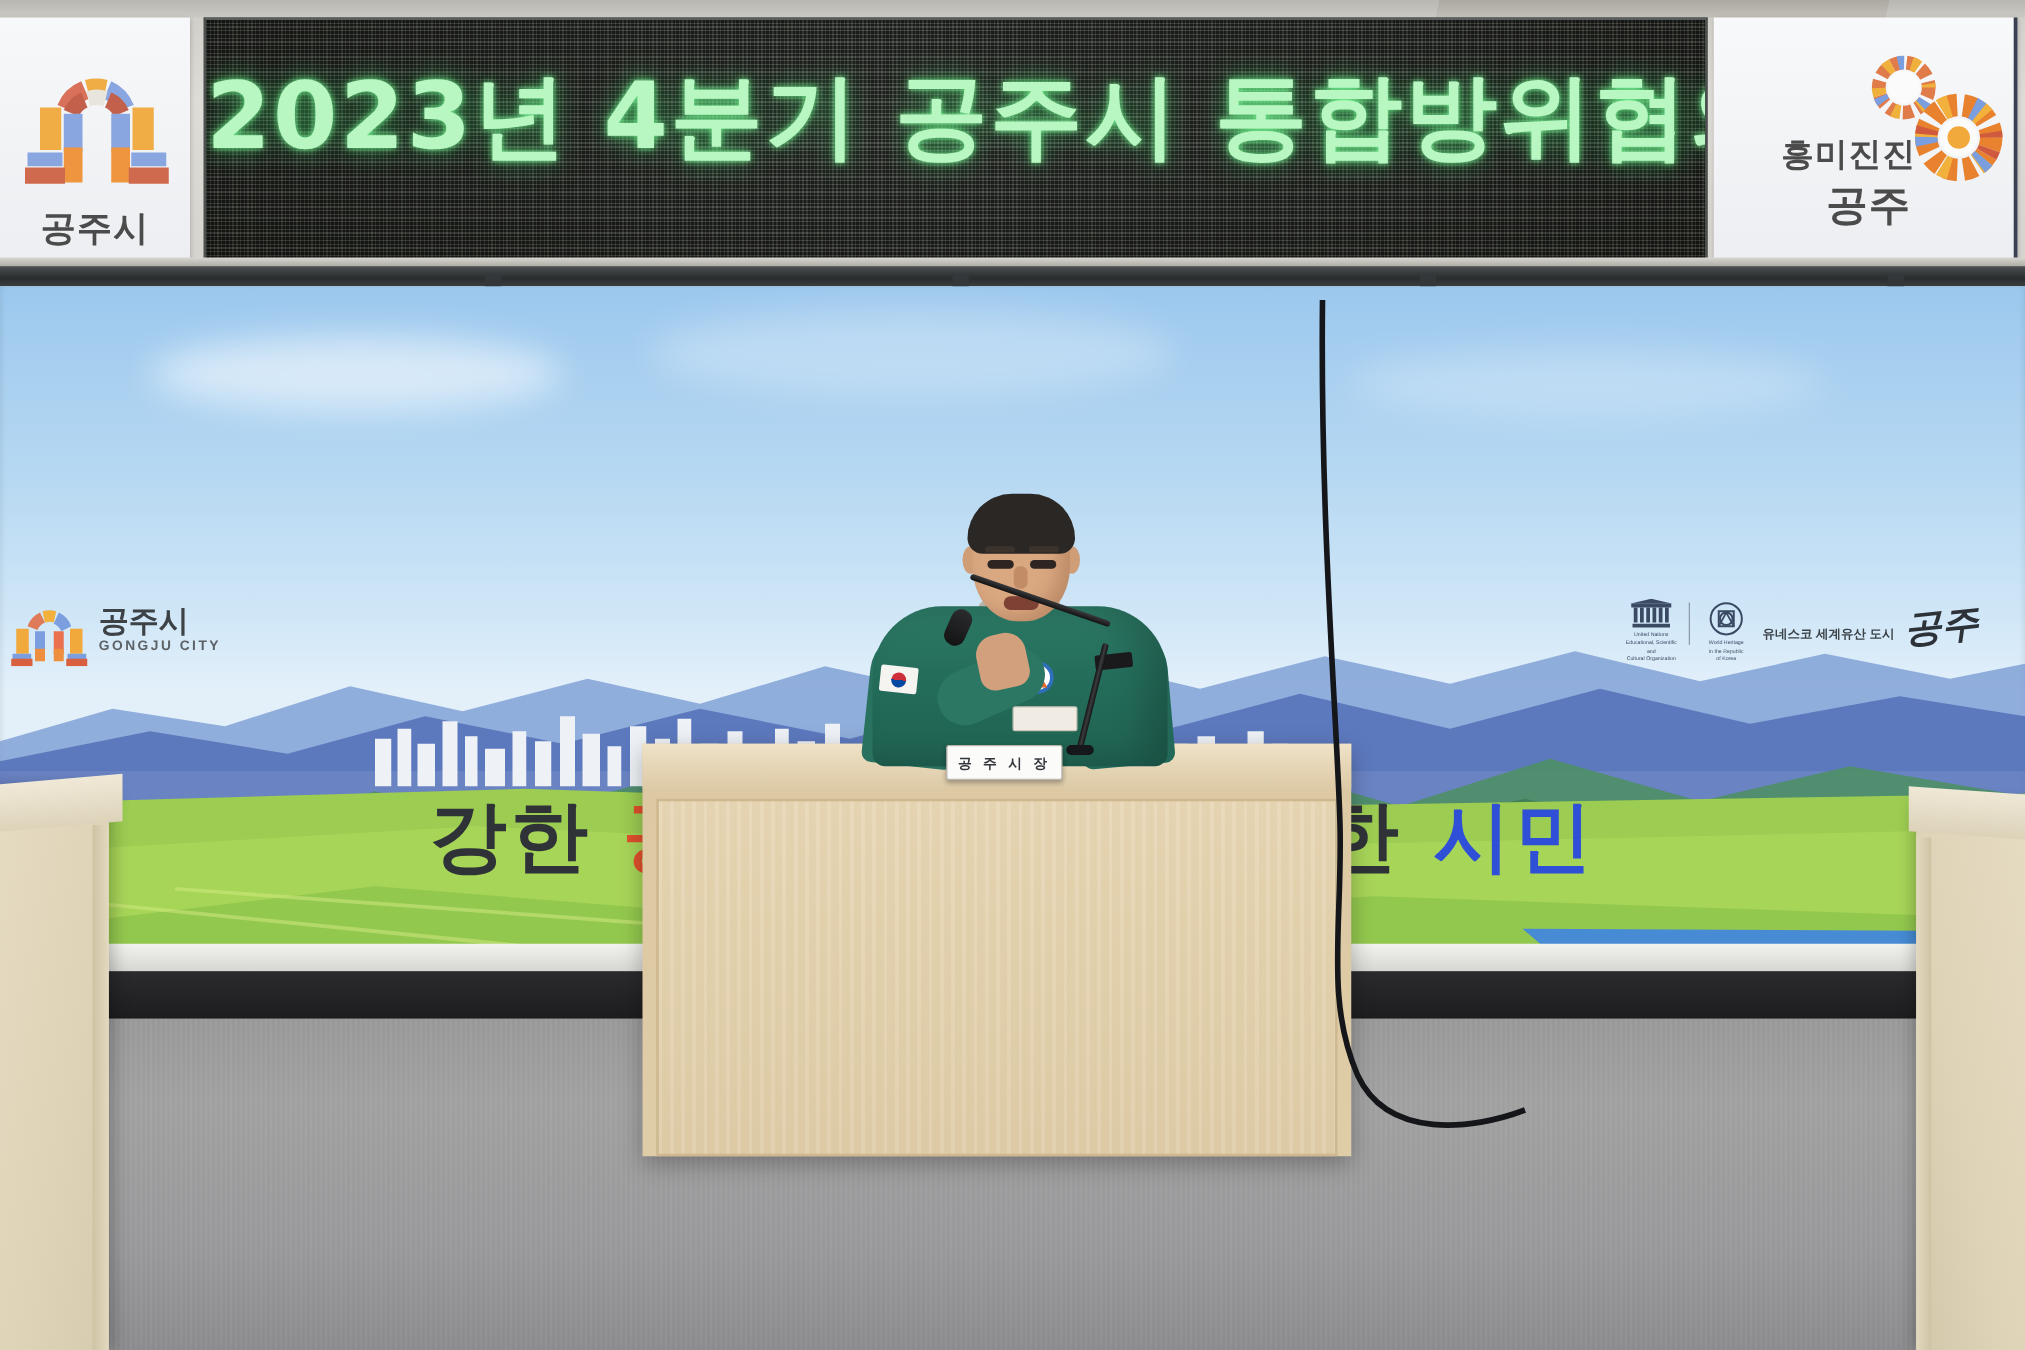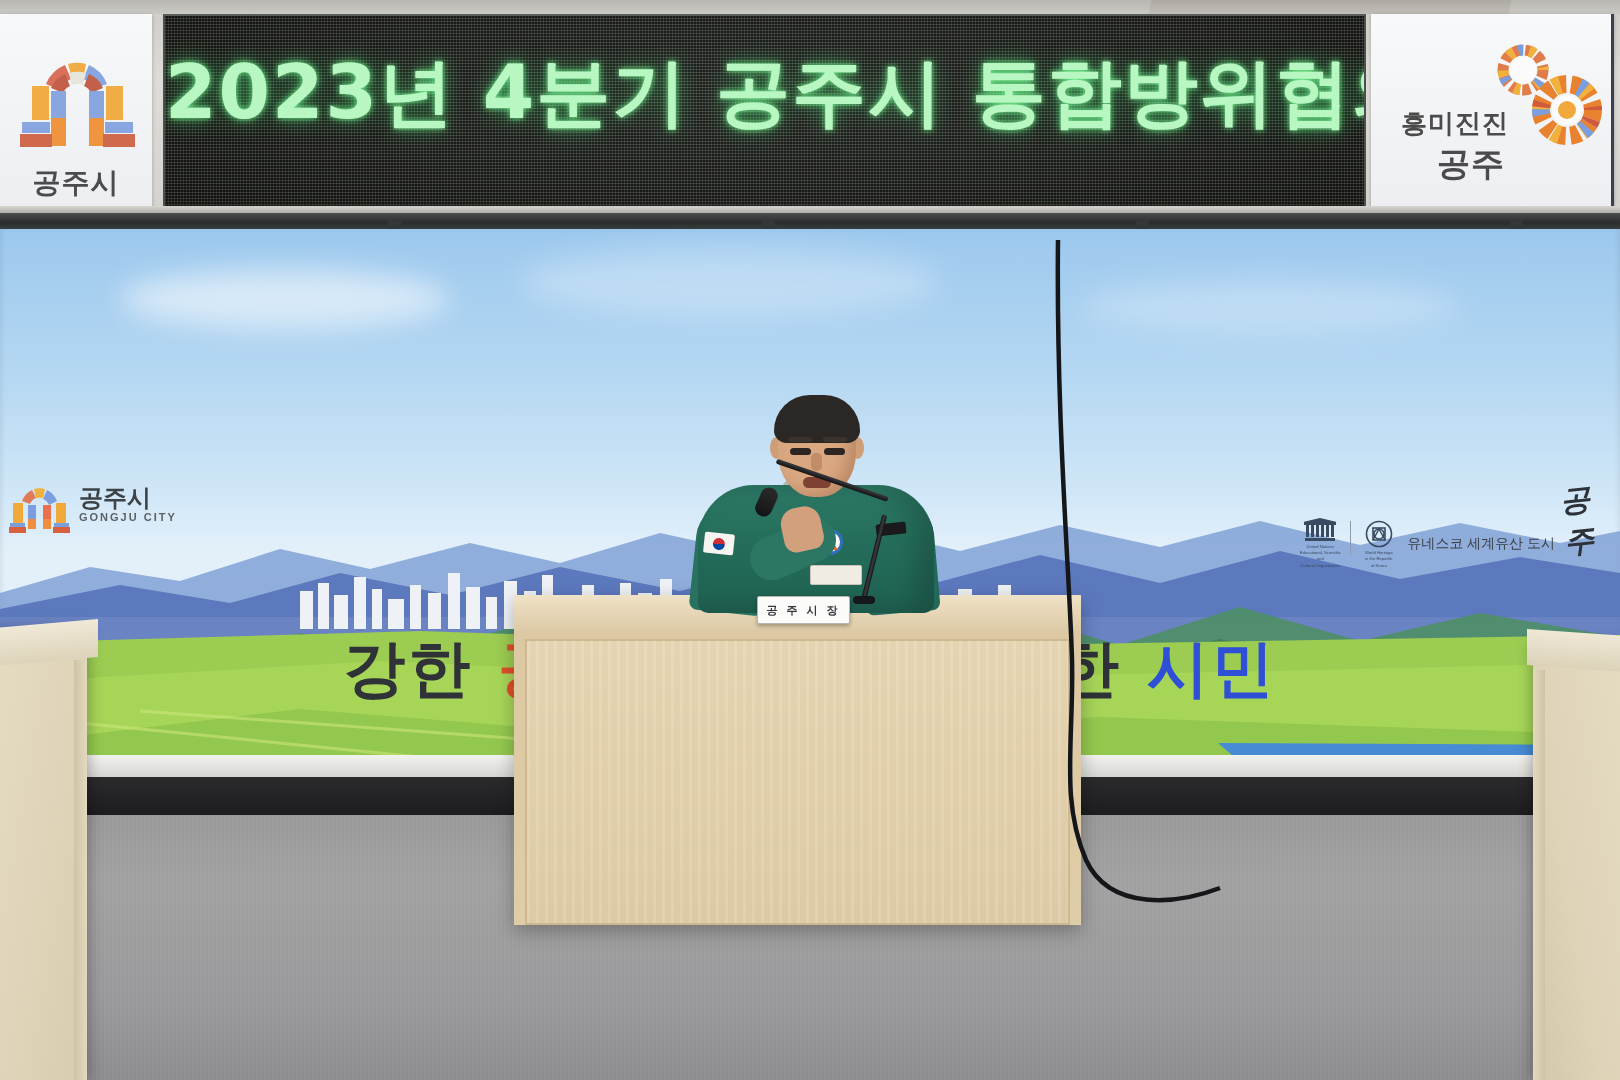--- a/index.html
+++ b/index.html
@@ -19,21 +19,21 @@
   .ceil-seam{position:absolute;left:1150px;top:0;width:360px;height:14px;
     background:linear-gradient(180deg,#ada9a2,#c2bfb8);transform:skewX(-12deg);}
 
   
   .logo-board{position:absolute;background:#f4f5f7;
     box-shadow:0 1px 4px rgba(0,0,0,.25);}
   #board-left{left:0px;top:14px;width:152px;height:199px;
     background:linear-gradient(180deg,#f7f8fa,#eceef1);}
   #board-right{left:1371px;top:14px;width:243px;height:199px;
     background:linear-gradient(180deg,#f8f9fb,#eceef1);
-    border-right:3px solid #3a3f52;}
+    border-right:3px solid #3a3f52;padding-left:24px;}
 
   .board-label{position:absolute;width:100%;text-align:center;
     color:#4b4b4b;font-weight:700;letter-spacing:1px;}
 
   
   #led{position:absolute;left:163px;top:14px;width:1203px;height:199px;
     background:#2e3230;overflow:hidden;border:2px solid #4b4f4d;border-top-color:#5a5e5c;}
   #led::after{content:"";position:absolute;inset:0;pointer-events:none;
     background-image:
       repeating-linear-gradient(0deg,rgba(255,255,255,.085) 0 1px,rgba(0,0,0,.30) 1px 3px),
@@ -449,21 +449,21 @@
           <rect x="8" y="8" width="12" height="12" fill="none" stroke="#3a4a63" stroke-width="1.6"></rect>
           <circle cx="14" cy="14" r="5" fill="none" stroke="#3a4a63" stroke-width="1.6"></circle>
           <path d="M8 20 L14 9 L20 20" fill="none" stroke="#3a4a63" stroke-width="1.4"></path>
         </svg>
         <div style="font-size:4.2px;color:#3a4a63;text-align:center;line-height:1.5;margin-top:2px;">
           <div>World Heritage</div>
           <div>in the Republic</div>
           <div>of Korea</div>
         </div>
       </div>
-      <div style="font-size:14px;font-weight:400;color:#3a4248;margin-bottom:16px;white-space:nowrap;">유네스코 세계유산 도시</div>
+      <div style="font-size:10px;font-weight:700;color:#3a4248;margin-bottom:16px;white-space:nowrap;">유네스코 세계유산 도시</div>
       <div style="font-size:30px;font-weight:700;color:#2c3238;font-family:'DejaVu Serif',serif;font-style:italic;margin-bottom:8px;transform:rotate(-6deg);">공주</div>
     </div>
   </div>
 
   <div class="mural-bottom-trim"></div>
   <div class="baseboard"></div>
 
   <div id="floor"></div>
 
   <div id="person">

